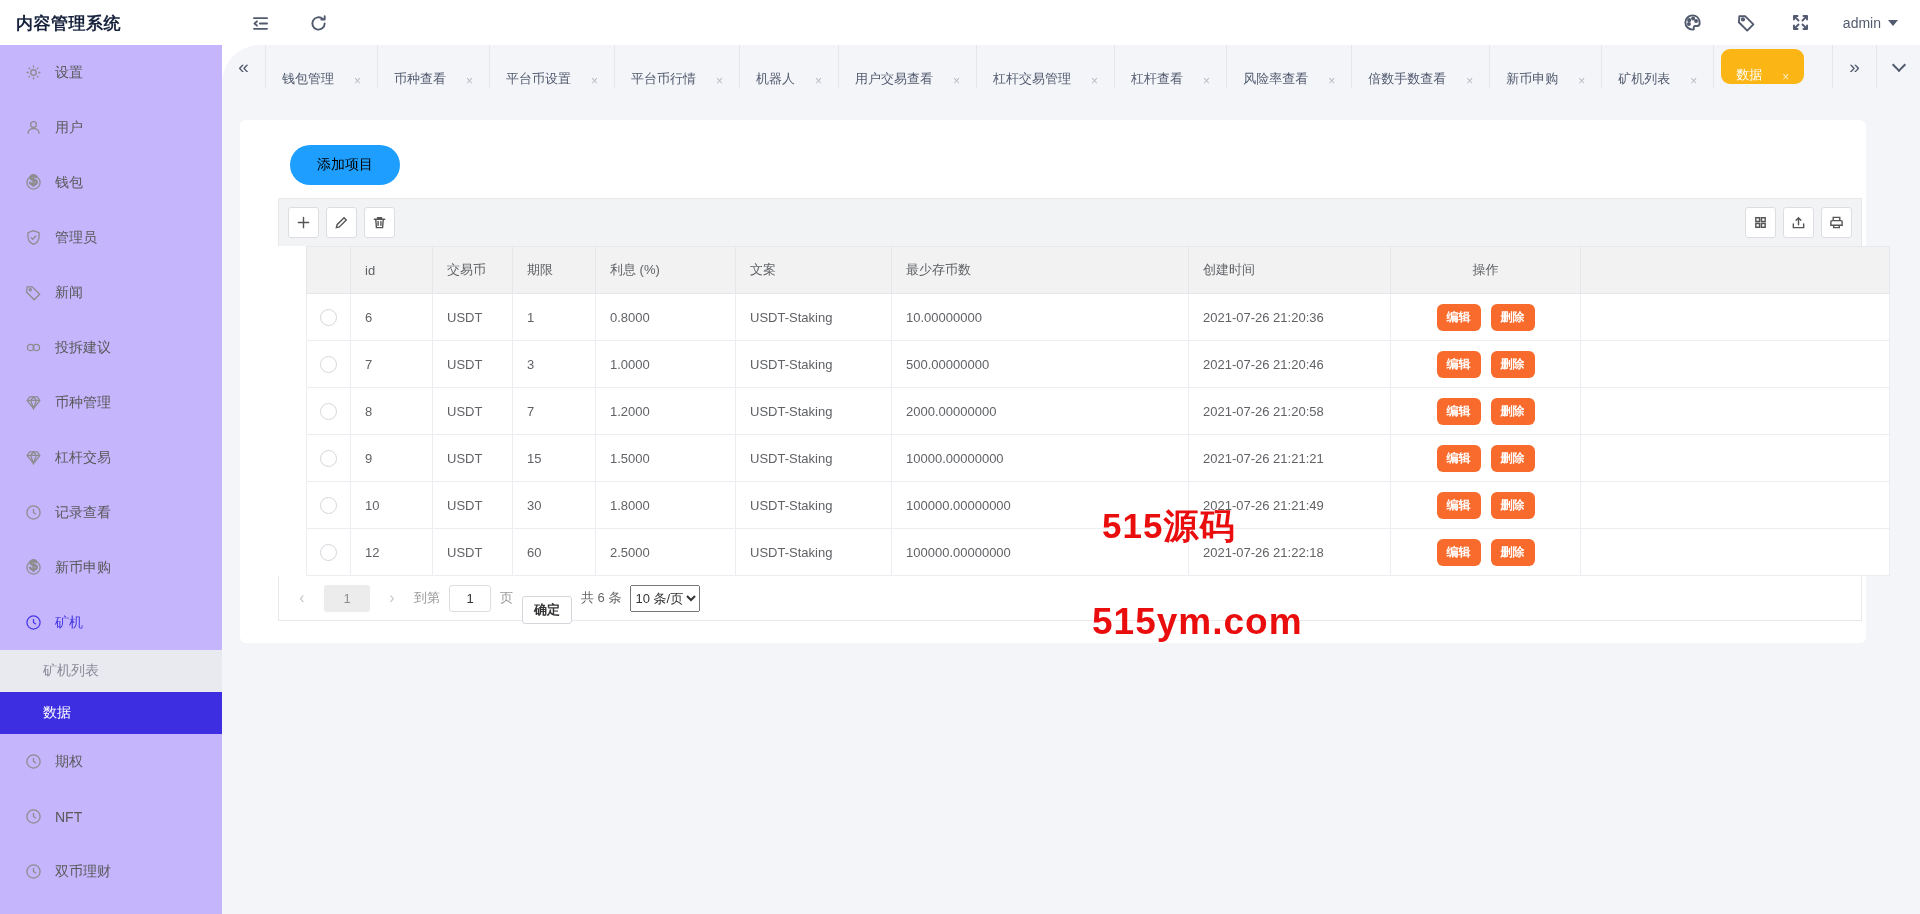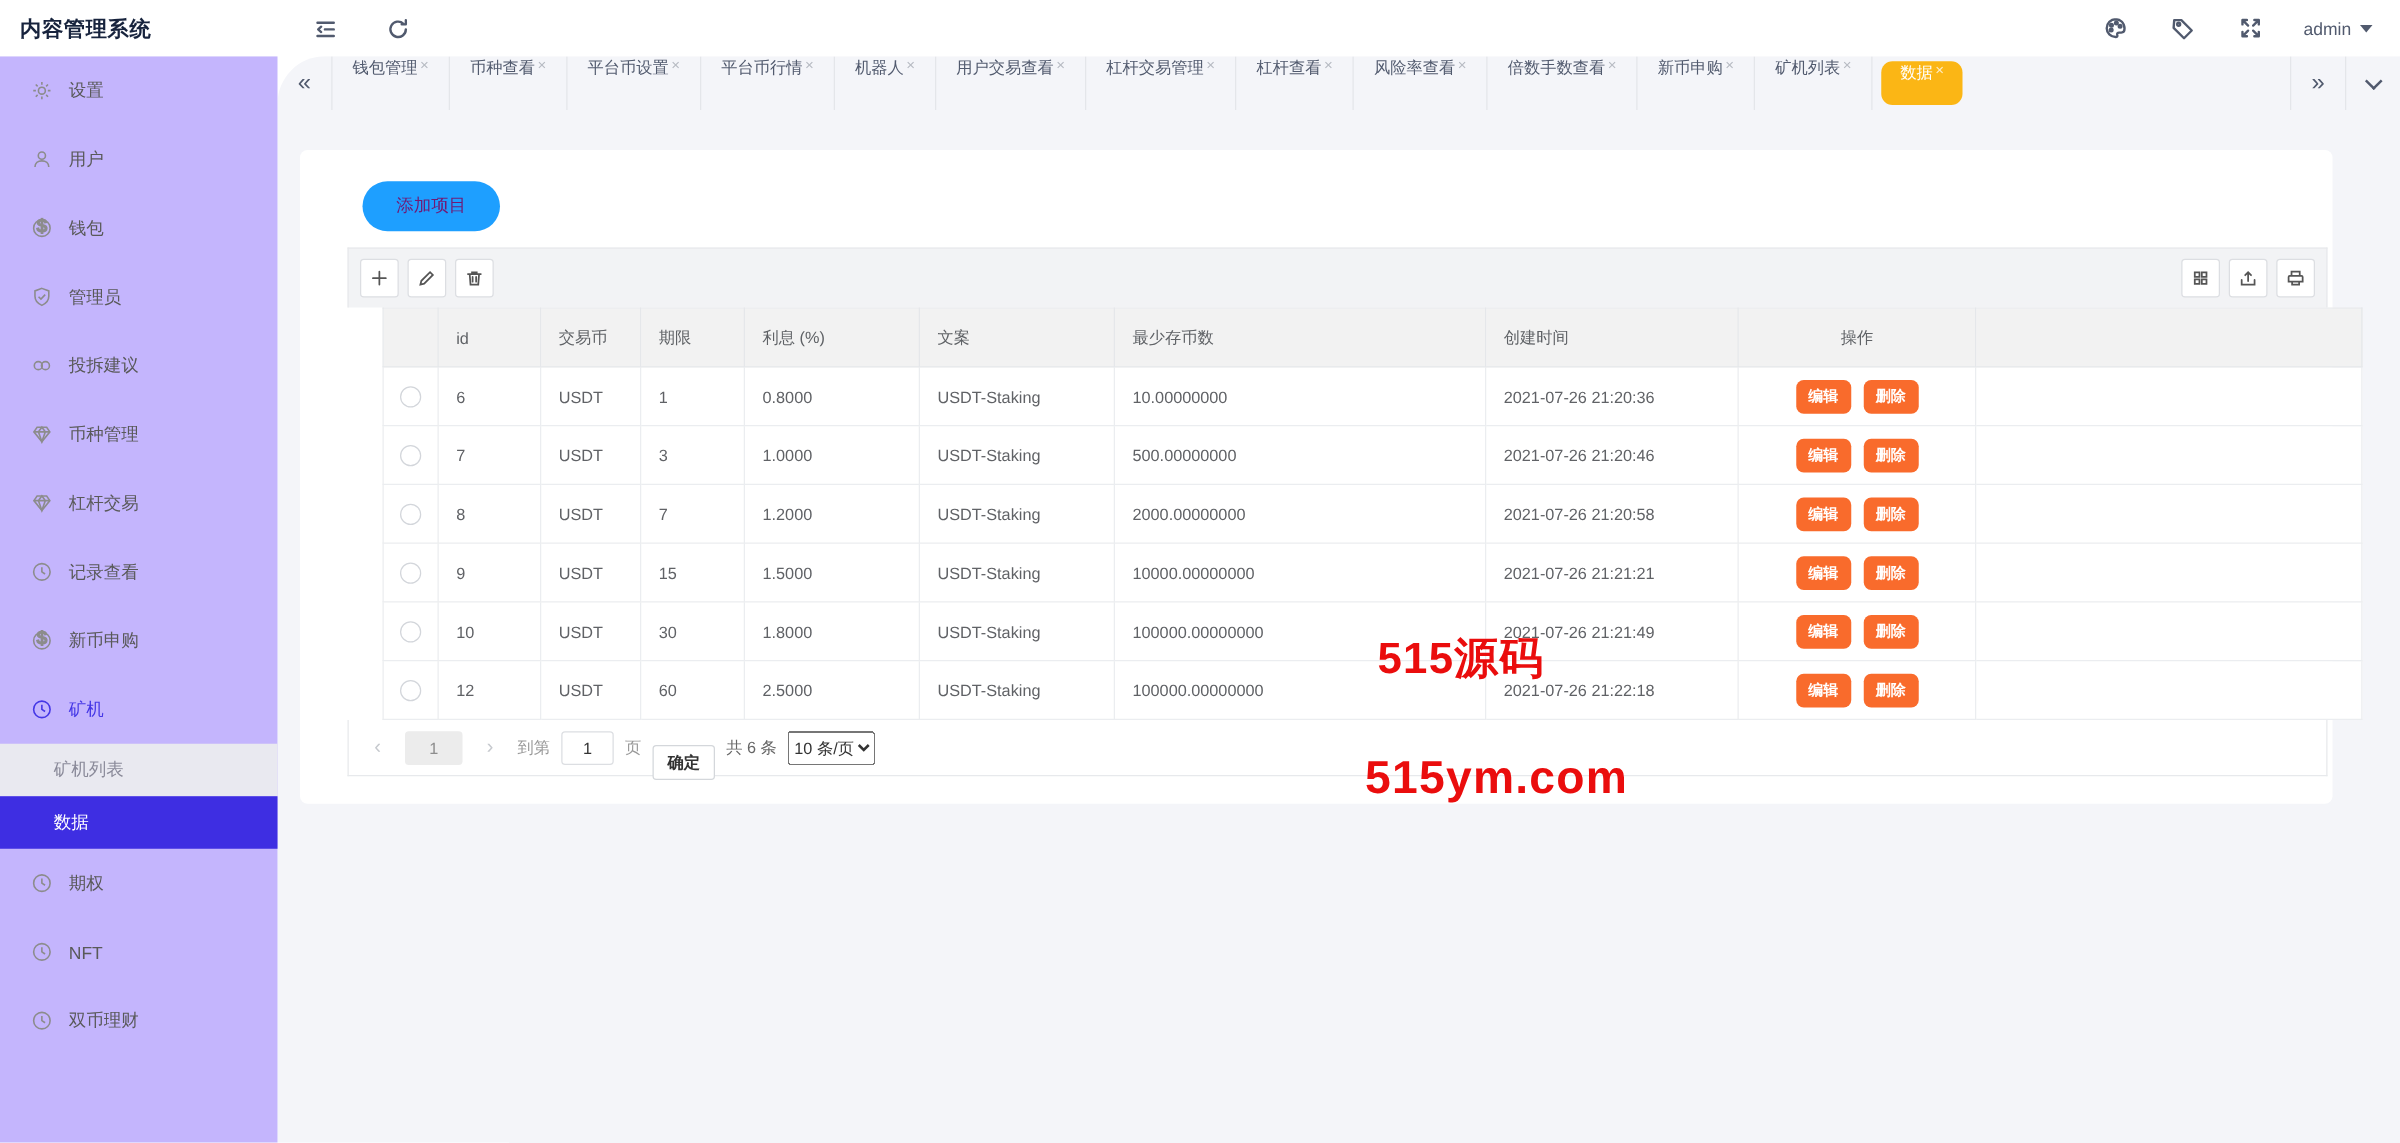--- a/index.html
+++ b/index.html
@@ -27,29 +27,29 @@
 
   
   .main { position:absolute; left:222px; top:45px; width:1698px; height:869px; background:#f4f5f9; border-top-left-radius:38px; overflow:hidden; }
 
   
   .tabstrip { position:absolute; left:0; top:0; width:1698px; height:43px; display:flex; align-items:center; }
   .tab-ctrl { width:44px; height:100%; display:flex; align-items:center; justify-content:center; color:#515a6e; font-size:19px; cursor:pointer; }
   .tab-ctrl.left { border-right:1px solid #e4e6ea; }
   .tab-ctrl.bl { border-left:1px solid #e4e6ea; }
   .tabs { display:flex; align-items:center; height:100%; flex:1; overflow:hidden; }
-  .tab { display:flex; align-items:flex-start; gap:2px; height:100%; padding:0 16px; border-right:1px solid #e4e6ea; font-size:13px; color:#515a6e; white-space:nowrap; cursor:pointer; }
+  .tab { display:flex; align-items:flex-end; gap:20px; height:100%; padding:0 16px; border-right:1px solid #e4e6ea; font-size:13px; color:#515a6e; white-space:nowrap; cursor:pointer; }
   .tab .x { color:#b6bac2; font-size:12px; }
   .tab.active { background:#fbb615; color:#fff; height:35px; border-radius:9px; border-right:none; margin:0 7px; padding:0 15px; }
   .tab.active .x { color:rgba(255,255,255,.75); }
   .chev-down { width:10px; height:10px; border-right:2px solid #515a6e; border-bottom:2px solid #515a6e; transform:rotate(45deg); margin-top:-4px; }
 
   
   .card { position:absolute; left:18px; top:75px; width:1626px; height:523px; background:#fff; border-radius:6px; }
-  .btn-add { position:absolute; left:50px; top:25px; height:40px; padding:0 27px; background:#1e9fff; color:#701a75; font-size:14px; border:none; border-radius:20px; cursor:pointer; font-family:inherit; }
+  .btn-add { position:absolute; left:50px; top:25px; height:40px; padding:0 27px; background:#1e9fff; color:#000000; font-size:14px; border:none; border-radius:20px; cursor:pointer; font-family:inherit; }
   .grid-box { position:absolute; left:38px; top:78px; width:1584px; }
   .toolbar { height:48px; background:#f2f3f5; border:1px solid #e7e9ec; border-bottom:none; display:flex; align-items:center; padding:0 9px; }
   .tool-btn { width:31px; height:31px; background:#fff; border:1px solid #dcdee2; border-radius:3px; margin-right:7px; display:flex; align-items:center; justify-content:center; cursor:pointer; }
   .tool-btn svg { width:15px; height:15px; stroke:#555; fill:none; stroke-width:1.5; stroke-linecap:round; }
   .tool-sp { flex:1; }
 
   table { width:1584px; border-collapse:collapse; table-layout:fixed; font-size:13px; color:#606266;margin-left:28px; }
   th { height:47px; background:#f2f2f2; font-weight:normal; color:#5f6266; text-align:left; padding-left:14px;
        border:1px solid #e5e7ea; border-top:1px solid #e7e9ec; }
   td { height:47px; border:1px solid #ebedf0; padding-left:14px; background:#fff; }
@@ -196,20 +196,26 @@
       <svg>
         <use href="#sym-coin"></use>
       </svg>
       <span>钱包</span>
     </div>
     <div class="side-item">
       <svg>
         <use href="#sym-shield"></use>
       </svg>
       <span>管理员</span>
+    </div>
+    <div class="side-item">
+      <svg>
+        <use href="#sym-tag"></use>
+      </svg>
+      <span>新闻</span>
     </div>
     <div class="side-item">
       <svg>
         <use href="#sym-link"></use>
       </svg>
       <span>投拆建议</span>
     </div>
     <div class="side-item">
       <svg>
         <use href="#sym-diamond"></use>

